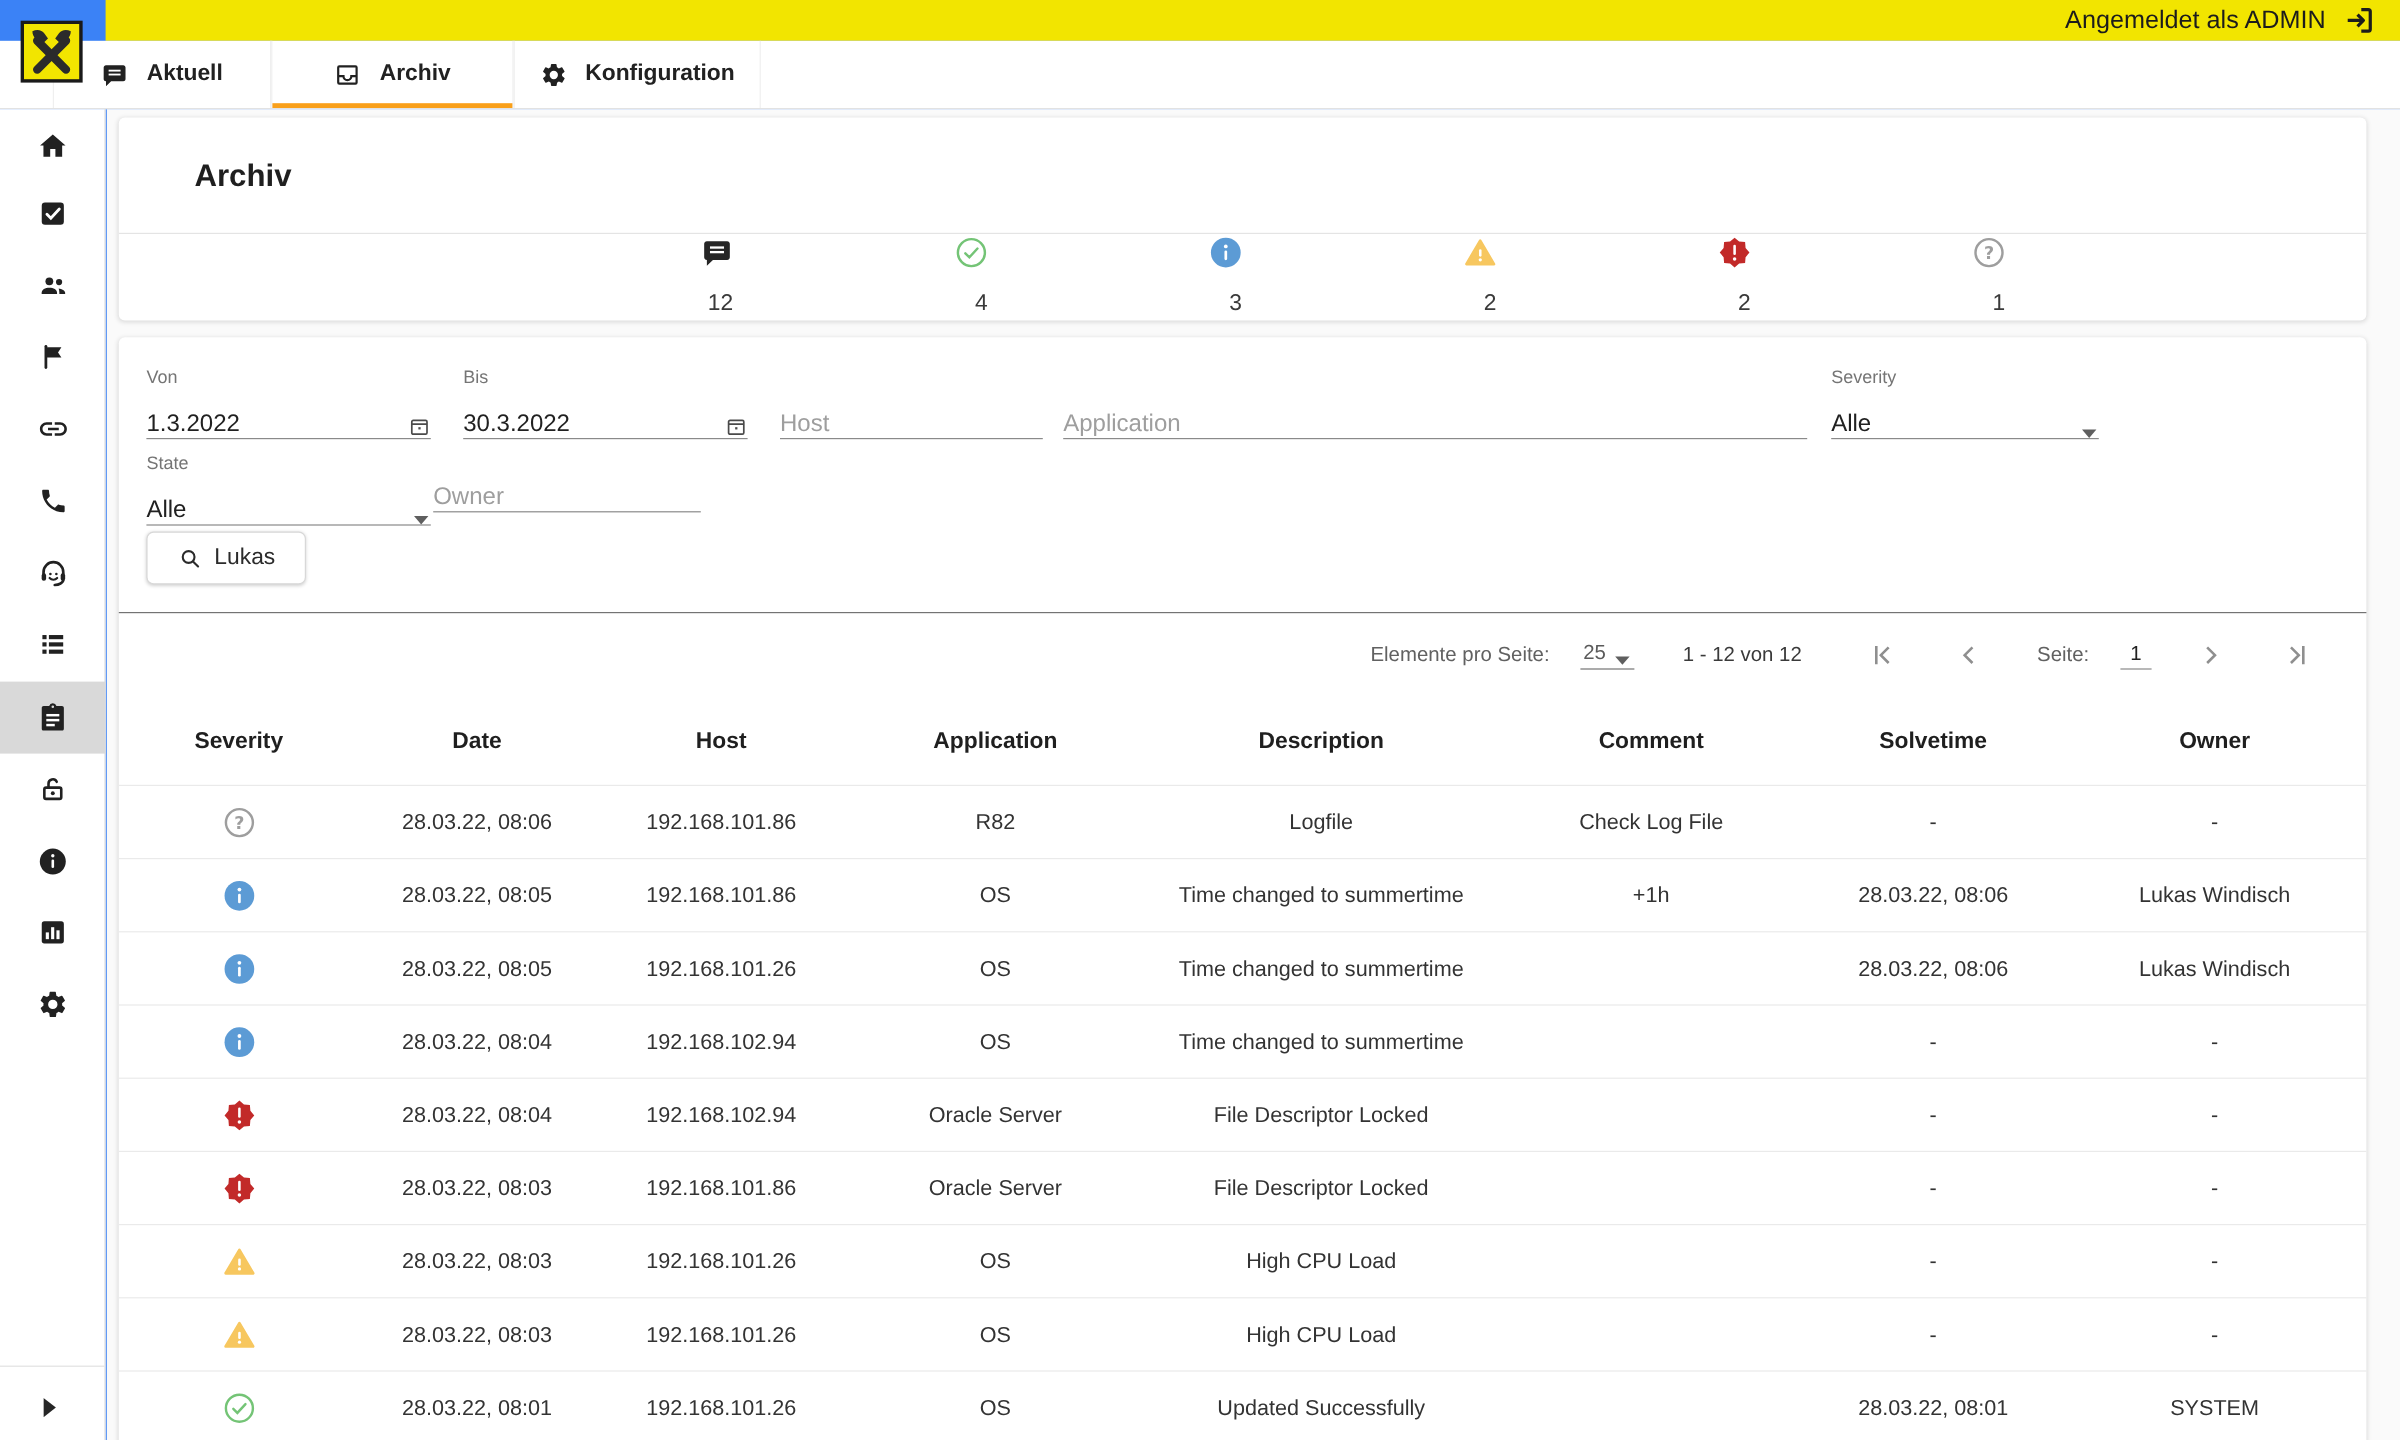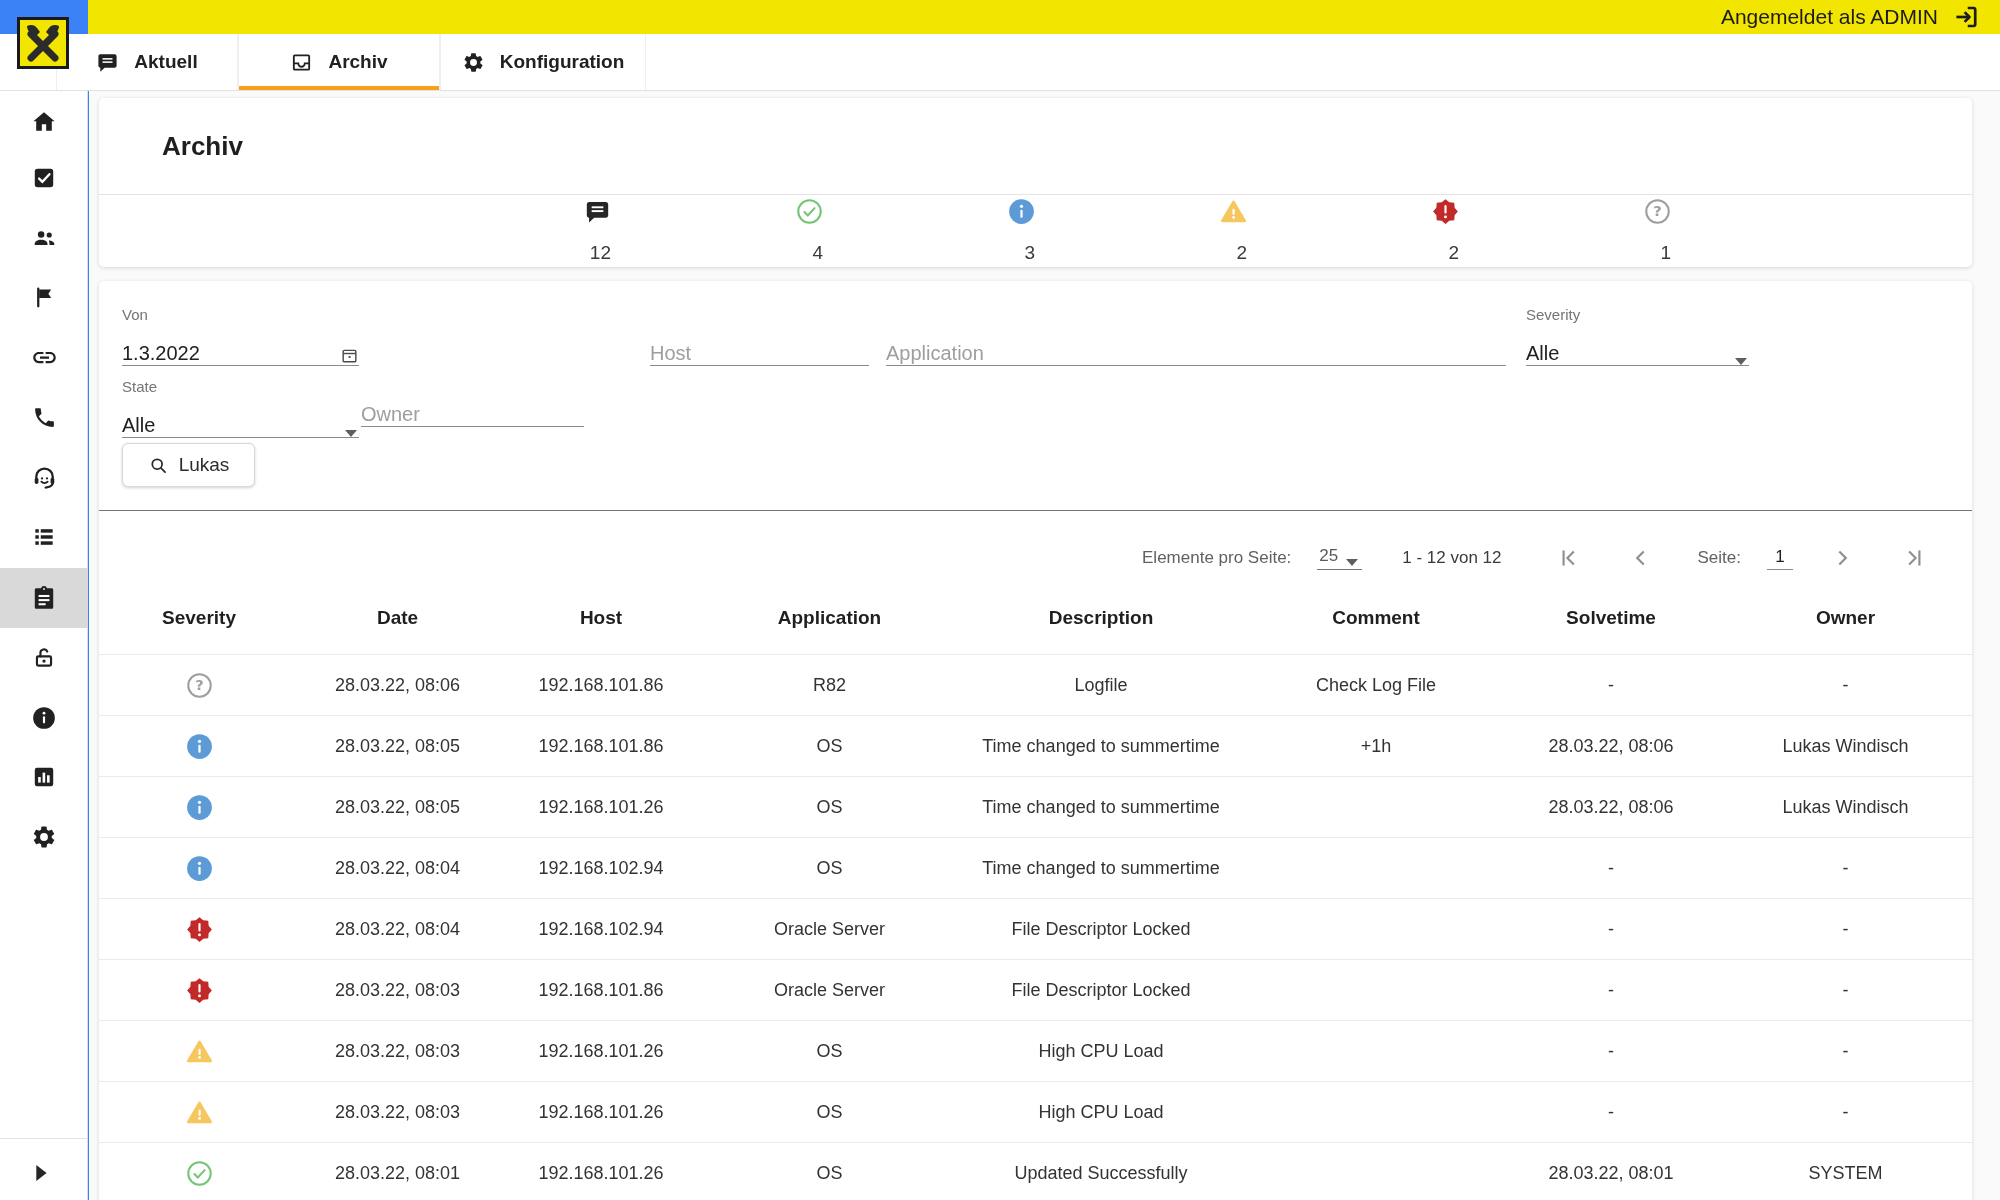--- a/index.html
+++ b/index.html
@@ -6,21 +6,21 @@
   .screen{position:relative;width:2000px;height:1200px;background:#3b82f6;overflow:hidden;}
 
   
   .topbar{position:absolute;left:88px;top:0;right:0;height:34px;background:#F2E500;
           display:flex;align-items:center;justify-content:flex-end;gap:14px;padding-right:20px;box-sizing:border-box;}
   .topbar-user{font-size:21px;color:#1c1c1c;}
   .logo-box{position:absolute;left:17px;top:17px;width:52px;height:52px;z-index:6;}
 
   
   .tabsrow{position:absolute;left:0;top:34px;right:0;height:57px;background:#fff;
-           border-bottom:1px solid #E2E2E2;display:flex;align-items:stretch;padding-left:56px;box-sizing:border-box;}
+           border-bottom:1px solid #E2E2E2;display:flex;align-items:stretch;padding-left:44px;box-sizing:border-box;}
   .tab{display:flex;align-items:center;justify-content:center;gap:15px;position:relative;
        border-left:1px solid #EFEFEF;border-right:1px solid #EFEFEF;cursor:pointer;}
   .tab .tab-label{font-size:19px;font-weight:bold;color:#212121;}
   .tab.t0{width:180px;}.tab.t1{width:200px;}.tab.t2{width:204px;}
   .tab.active::after{content:"";position:absolute;left:0;right:0;bottom:0;height:4px;background:#F9A01B;}
 
   
   .sidebar{position:absolute;left:0;top:91px;width:88px;bottom:0;background:#fff;border-right:1px solid #DEDEDE;box-sizing:border-box;}
   .side-item{position:absolute;left:0;width:88px;height:56px;display:flex;align-items:center;justify-content:center;cursor:pointer;}
   .side-item.active{background:#D9D9D9;height:60px;}
@@ -55,21 +55,21 @@
   .f-app{left:787px;top:25px;width:620px;}
   .f-sev{left:1427px;top:25px;width:223px;}
   .f-state{left:23px;top:97px;width:237px;}
   .f-owner{left:262px;top:108px;width:223px;}
   .search-btn{position:absolute;left:23px;top:162px;width:133px;height:44px;background:#fff;border:1px solid #D8D8D8;
               border-radius:6px;box-shadow:0 1px 3px rgba(0,0,0,0.18);display:flex;align-items:center;justify-content:center;
               gap:10px;cursor:pointer;font-family:"Liberation Sans",sans-serif;}
   .search-btn span{font-size:19px;color:#2b2b2b;}
 
   
-  .pagin{position:absolute;left:0;right:35px;top:229px;height:72px;display:flex;align-items:center;justify-content:flex-end;gap:26px;margin-top:12px;}
+  .pagin{position:absolute;left:0;right:35px;top:229px;height:72px;display:flex;align-items:center;justify-content:flex-end;gap:26px;}
   .pp-label{font-size:17px;color:#616161;}
   .pp-box{display:flex;align-items:flex-end;gap:8px;border-bottom:1px solid #757575;padding:0 2px 3px 2px;cursor:pointer;margin-right:14px;}
   .pp-val{font-size:17px;color:#5a5a5a;}
   .range-text{font-size:17px;color:#3a3a3a;margin-right:18px;}
   .nav-btn{width:30px;height:30px;display:flex;align-items:center;justify-content:center;cursor:pointer;margin:0 8px;}
   .seite-label{font-size:17px;color:#616161;margin-left:8px;}
   .page-input{width:26px;border:none;border-bottom:1px solid #8a8a8a;outline:none;font-size:17px;color:#212121;text-align:center;
               font-family:"Liberation Sans",sans-serif;padding:0 0 2px 0;background:transparent;}
 
   
@@ -304,20 +304,31 @@
 </div>
     </div>
 
     <div class="card card-b">
 
       <div class="filters">
         <div class="field f-von">
           <div class="f-label">Von</div>
           <div class="f-valrow">
             <input class="f-input" value="1.3.2022" style="">
+            <svg width="19" height="19" viewBox="0 0 24 24">
+                <rect x="4" y="5.5" width="16" height="14.5" rx="1.5" fill="none" stroke="#4a4a4a" stroke-width="1.8"></rect>
+                <path d="M4 9.5h16" stroke="#4a4a4a" stroke-width="1.8"></path>
+                <rect x="10.9" y="12.6" width="2.4" height="2.4" fill="#4a4a4a"></rect>
+              </svg>
+          </div>
+        </div>
+        <div class="field f-bis">
+          <div class="f-label">Bis</div>
+          <div class="f-valrow">
+            <input class="f-input" value="30.3.2022" style="">
             <svg width="19" height="19" viewBox="0 0 24 24">
                 <rect x="4" y="5.5" width="16" height="14.5" rx="1.5" fill="none" stroke="#4a4a4a" stroke-width="1.8"></rect>
                 <path d="M4 9.5h16" stroke="#4a4a4a" stroke-width="1.8"></path>
                 <rect x="10.9" y="12.6" width="2.4" height="2.4" fill="#4a4a4a"></rect>
               </svg>
           </div>
         </div>
         <div class="field f-host">
           <div class="f-valrow" style="margin-top:22px;">
             <input class="f-input" placeholder="Host" style="">

